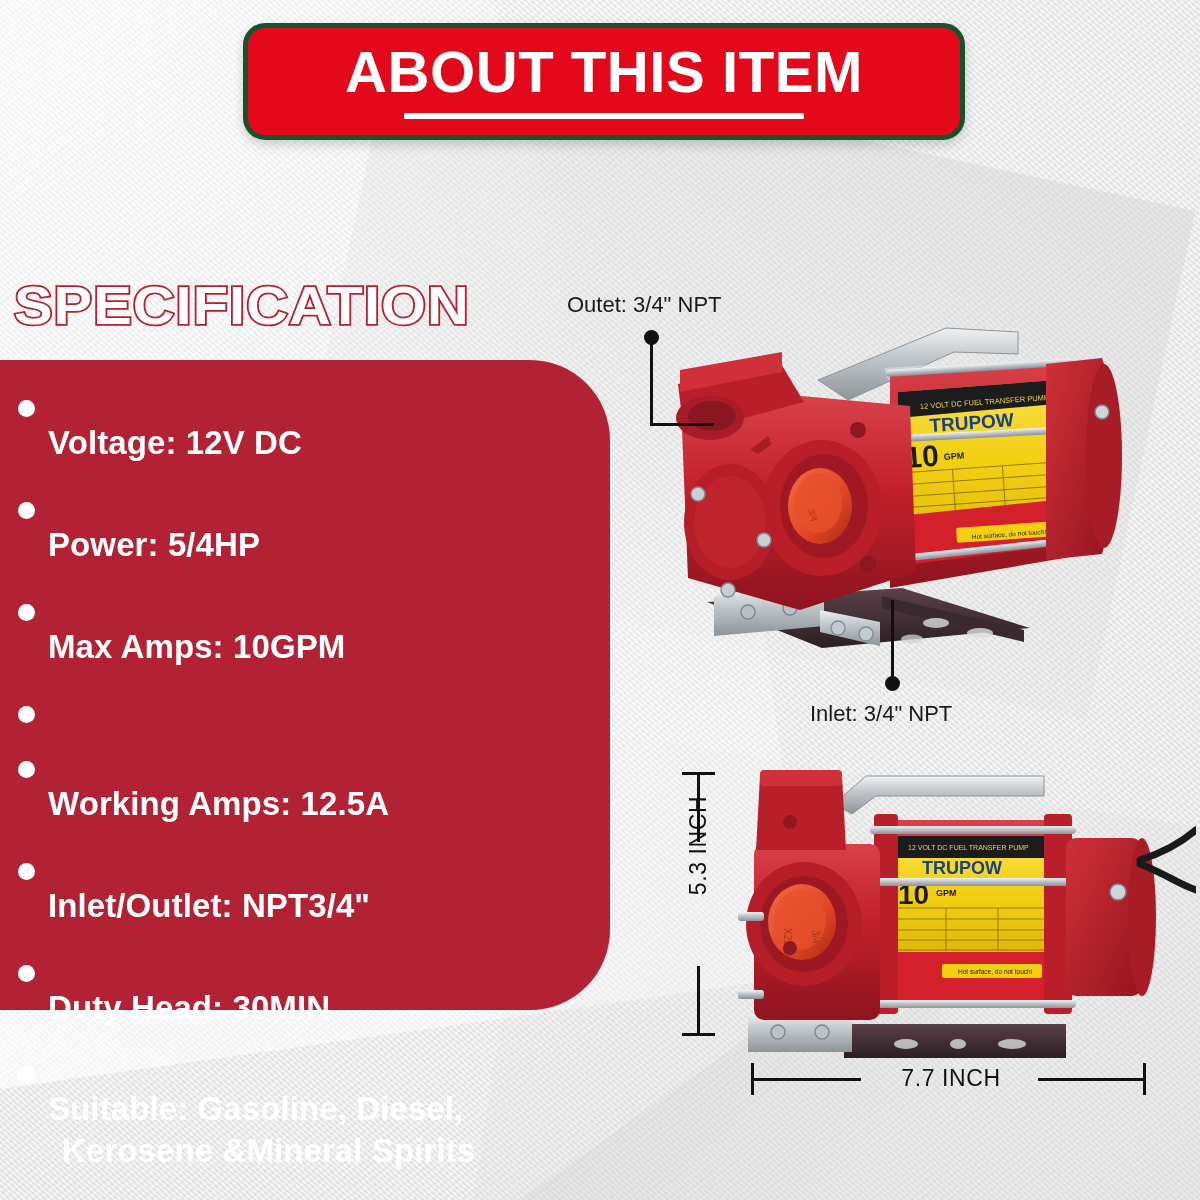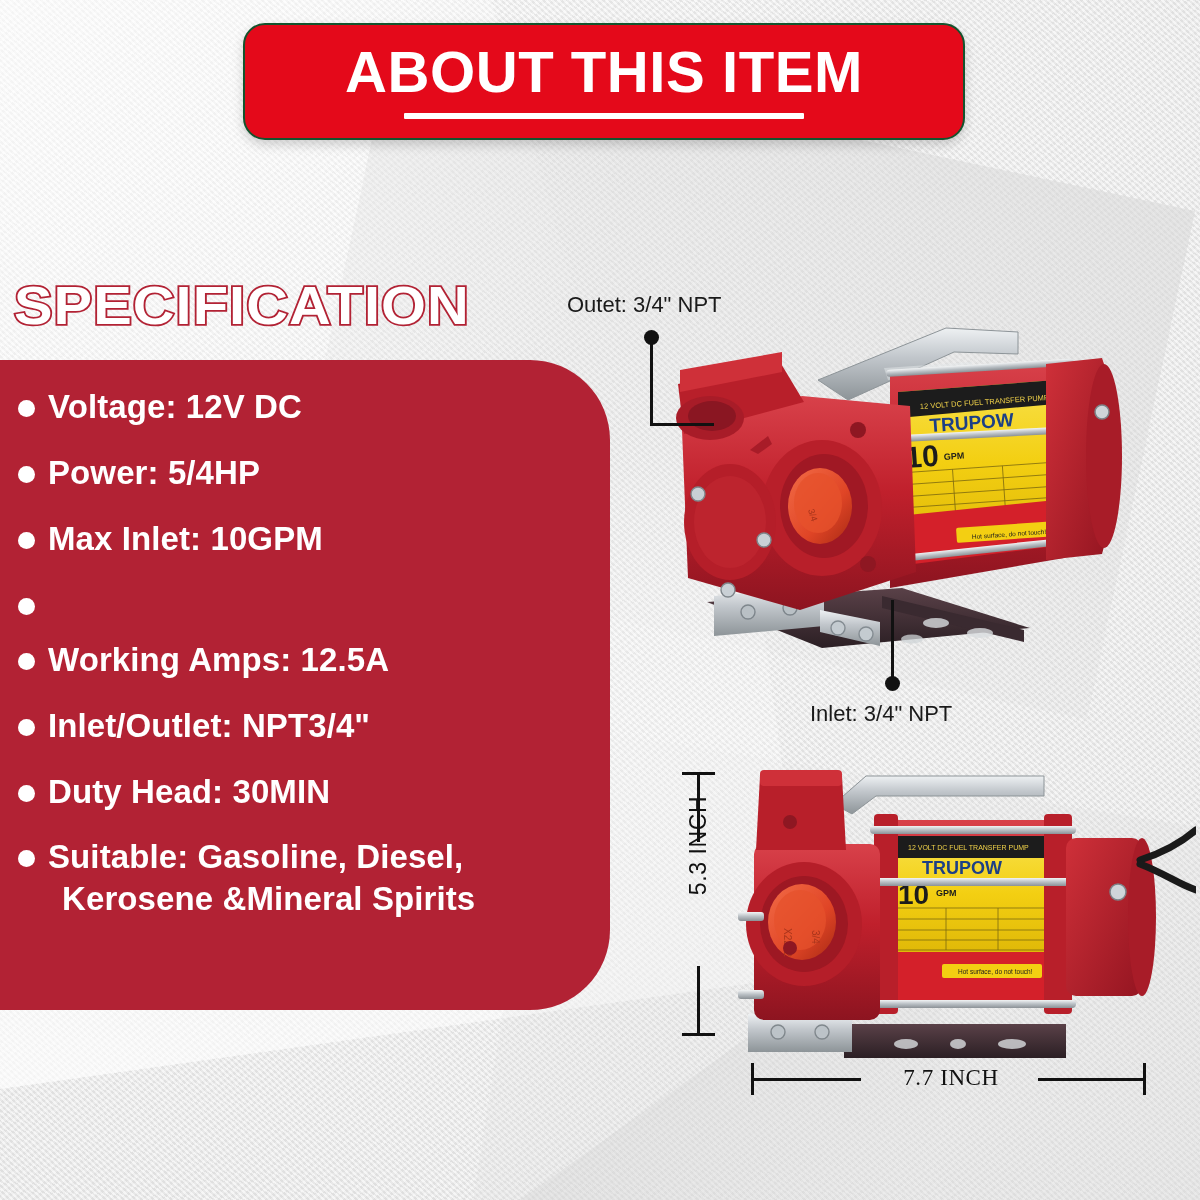--- a/index.html
+++ b/index.html
@@ -39,21 +39,21 @@
     background:linear-gradient(320deg, rgba(222,222,222,.60), rgba(248,248,248,0));
     transform:rotate(9deg); }
   .facet-5 { bottom:0px; left:520px; width:420px; height:300px;
     background:linear-gradient(135deg, rgba(208,208,208,.55), rgba(245,245,245,.05));
     clip-path:polygon(0 100%, 100% 0, 100% 100%); }
 
   
   #about-banner {
     position:absolute; left:243px; top:23px; width:722px; height:117px;
     background:#e4091a;
-    border:2px solid #14532d;
+    border:5px solid #14532d;
     border-radius:22px;
     box-shadow:0 5px 11px rgba(0,0,0,.17);
     z-index:5;
     display:flex; flex-direction:column;
     align-items:center; justify-content:center;
   }
   #about-banner .banner-text {
     color:#ffffff;
     font-size:57px;
     font-weight:bold;
@@ -100,21 +100,21 @@
     margin-bottom:24px;
     letter-spacing:.1px;
   }
   #spec-list .bullet {
     flex:0 0 auto;
     width:17px; height:17px;
     border-radius:50%;
     background:#ffffff;
     margin:14px 13px 0 0;
   }
-  #spec-list .spec-text { flex:1 1 auto; }
+  #spec-list .spec-text { flex:1 1 auto;margin-top:36px; }
   #spec-list .spec-text .wrap-line { display:block; padding-left:14px; }
 
   
   .callout-label {
     position:absolute;
     font-size:22px;
     color:#1a1a1a;
     white-space:nowrap;
     z-index:8;
   }
@@ -147,21 +147,21 @@
   #dim-v-text {
     left:613px; top:832px; width:170px; text-align:center;
     transform:rotate(-90deg);
   }
 
   
   #dim-h-cap-left   { left:751px;  top:1063px; width:3px;  height:32px; }
   #dim-h-cap-right  { left:1143px; top:1063px; width:3px;  height:32px; }
   #dim-h-line-left  { left:751px;  top:1078px; width:110px; height:3px; }
   #dim-h-line-right { left:1038px; top:1078px; width:108px; height:3px; }
-  #dim-h-text       { left:861px;  top:1065px; width:180px; text-align:center;font-family:Liberation Serif, serif; }
+  #dim-h-text       { left:861px;  top:1065px; width:180px; text-align:center; }
 
   
   .pump { position:absolute; z-index:7; }
   #pump-top    { left:672px; top:310px;  width:520px; height:360px; }
   #pump-bottom { left:726px; top:752px;  width:470px; height:320px; }
 </style>
 </head>
 <body>
 
 <div id="bg-layer">
@@ -186,21 +186,21 @@
     <li>
       <span class="bullet"></span>
       <span class="spec-text">Voltage: 12V DC</span>
     </li>
     <li>
       <span class="bullet"></span>
       <span class="spec-text">Power: 5/4HP</span>
     </li>
     <li>
       <span class="bullet"></span>
-      <span class="spec-text">Max Inlet: 10GPM</span>
+      <span class="spec-text">Max Amps: 10GPM</span>
     </li>
     <li>
       <span class="bullet"></span>
     </li>
     <li>
       <span class="bullet"></span>
       <span class="spec-text">Working Amps: 12.5A</span>
     </li>
     <li>
       <span class="bullet"></span>

